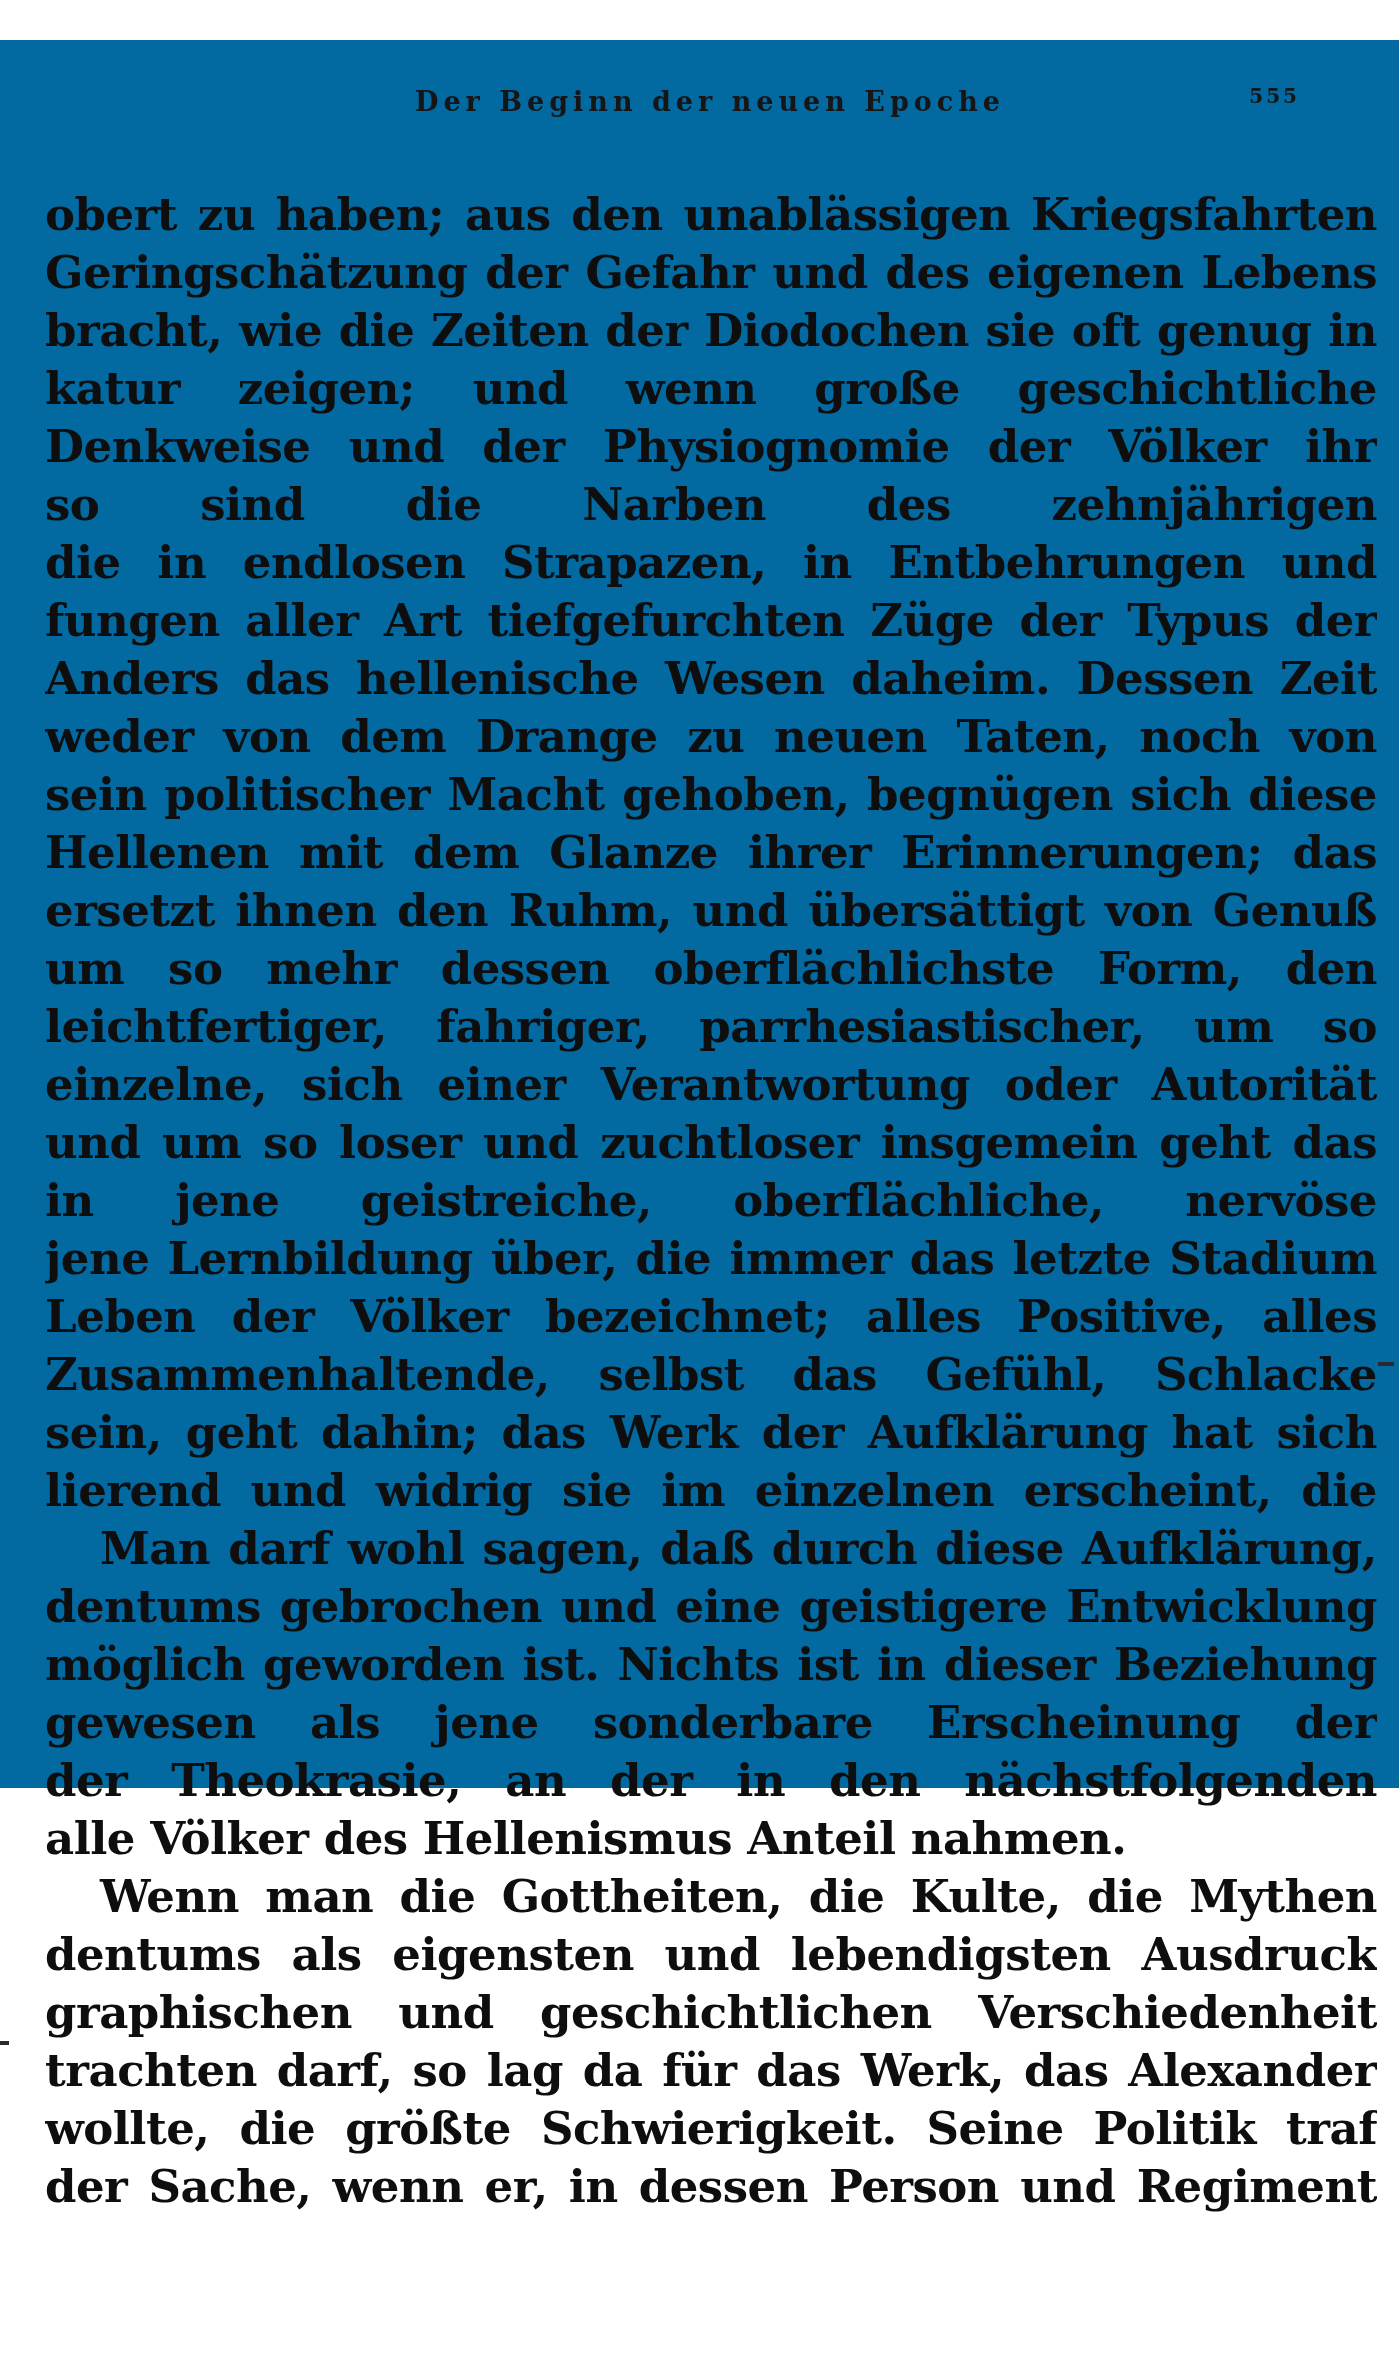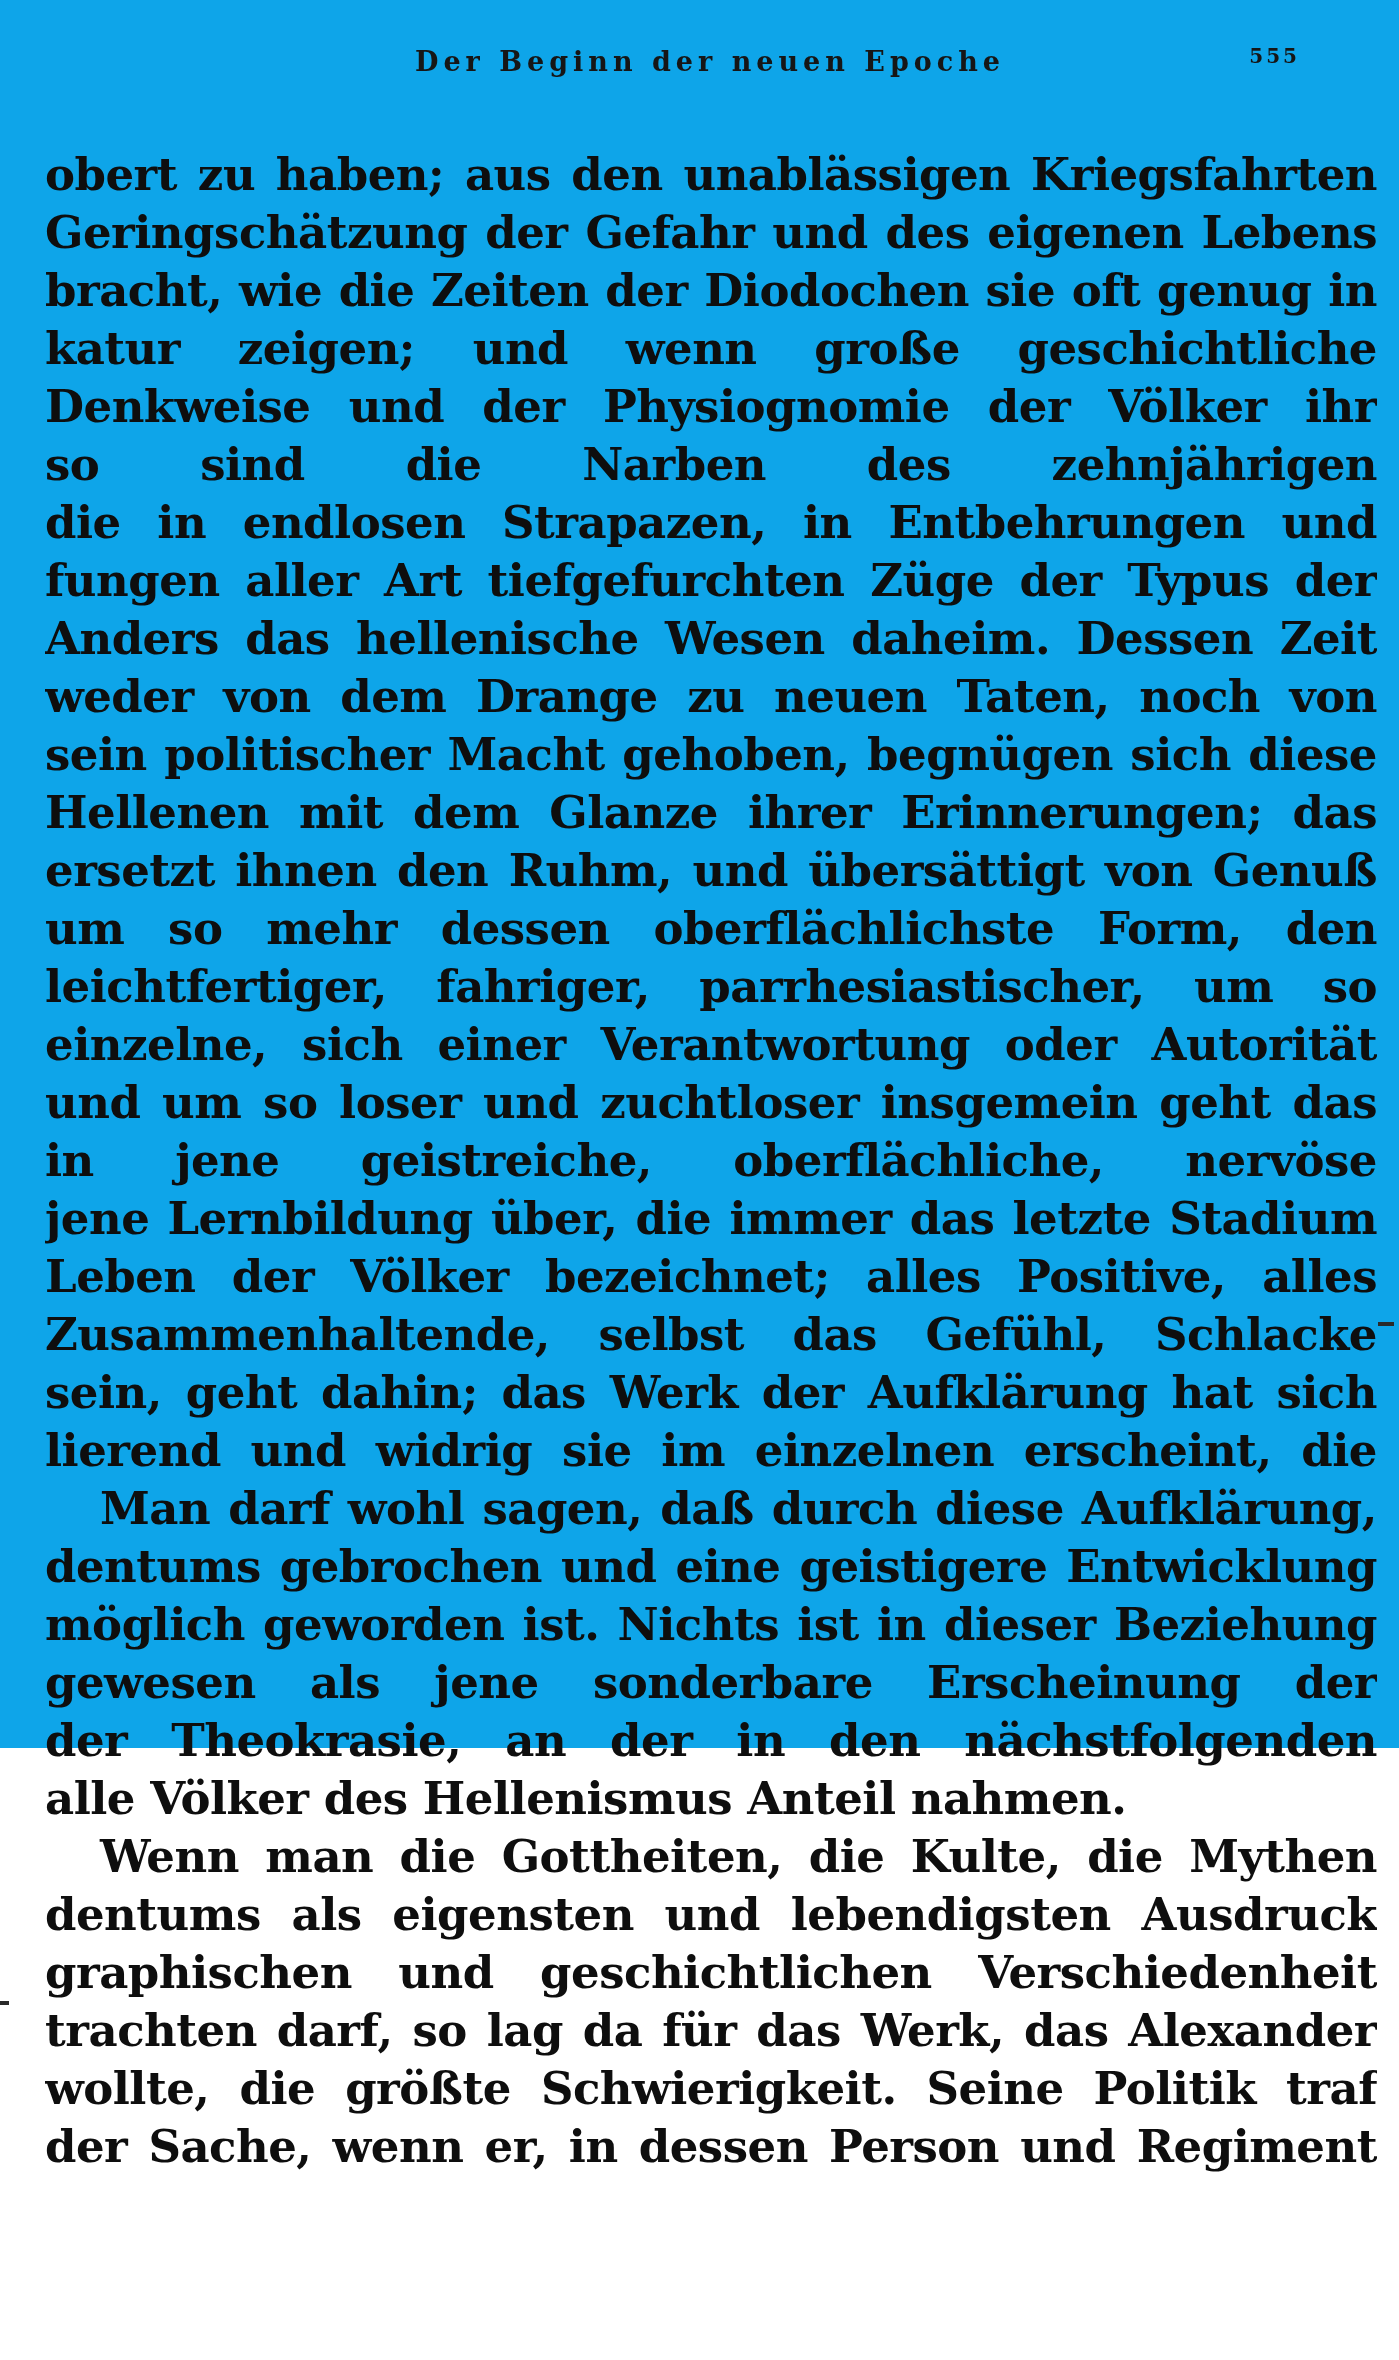--- a/index.html
+++ b/index.html
@@ -11,21 +11,22 @@
     width: 1399px;
     height: 2360px;
     overflow: hidden;
     color: #101010;
     font-family: "DejaVu Serif", serif;
   }
   .page {
     position: relative;
     width: 1399px;
     height: 1748px;
-    background: #0ea5e9;
+    background: #0369a1;
+    margin-top: 40px;
   }
   .running-title {
     position: absolute;
     top: 46px;
     left: 45px;
     width: 1330px;
     text-align: center;
     font-size: 27px;
     font-weight: bold;
     letter-spacing: 5px;

